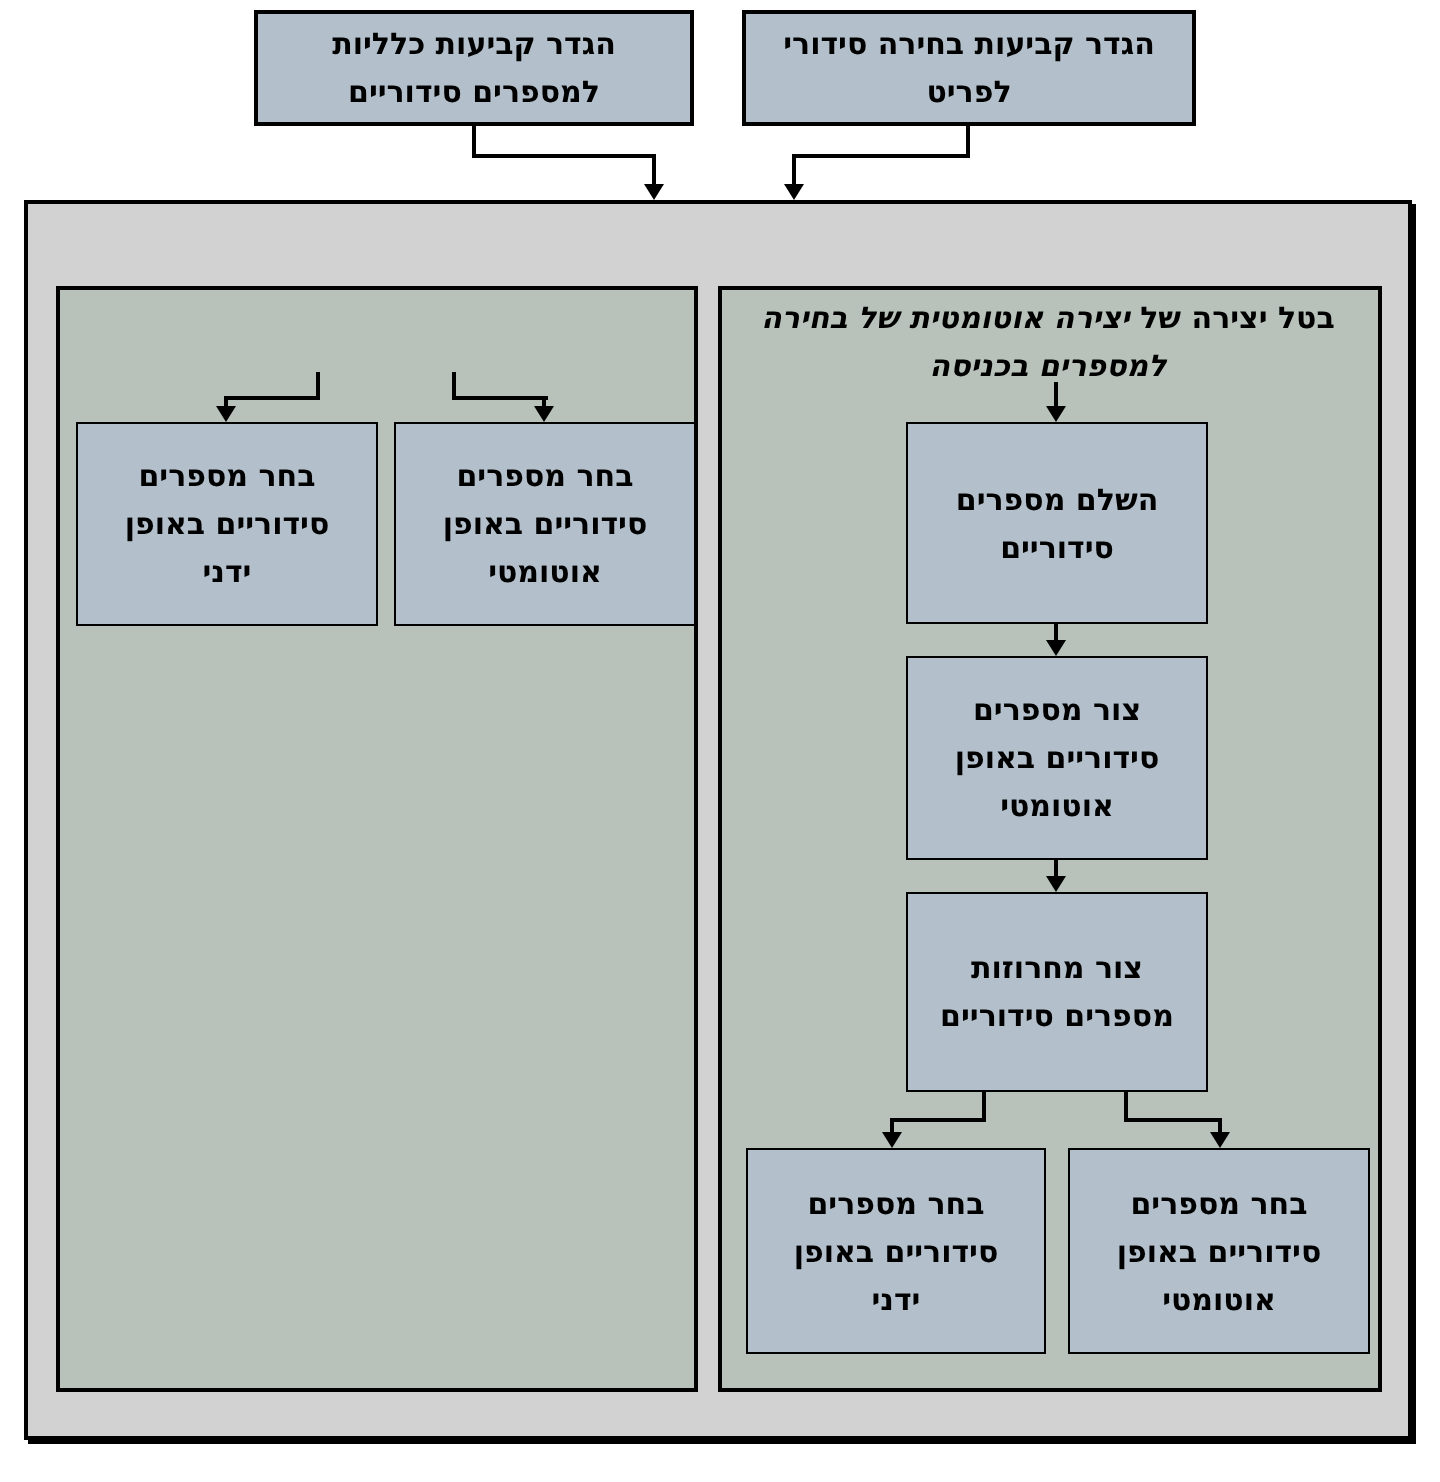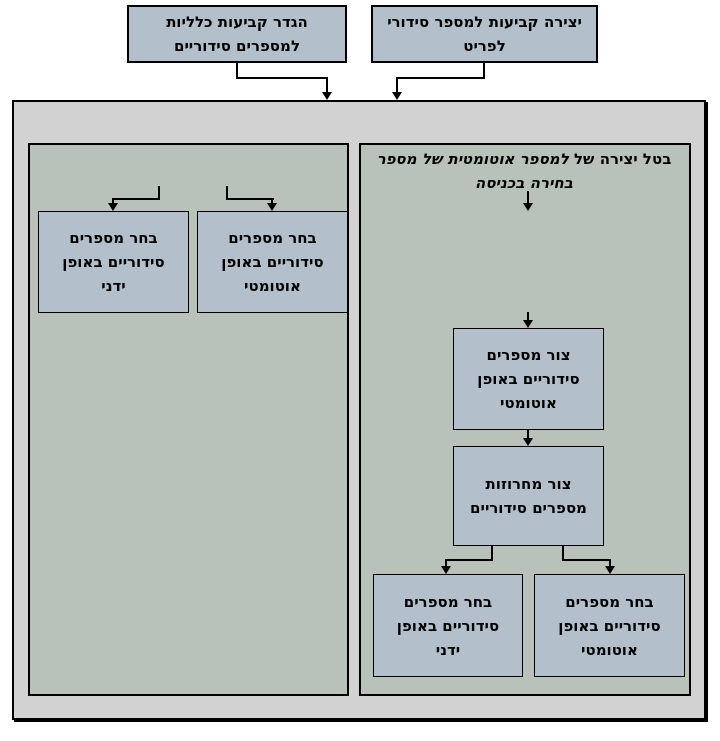--- a/index.html
+++ b/index.html
@@ -43,21 +43,21 @@
 </head>
 <body>
 
 <div id="screen" dir="rtl">
 
   <div class="fbox" style="left:127px;top:5px;width:216px;height:54px;">
     <span class="lbl">הגדר קביעות כלליות
 למספרים סידוריים</span>
   </div>
   <div class="fbox" style="left:371px;top:5px;width:223px;height:54px;">
-    <span class="lbl">יצירה קביעות למספר סידורי
+    <span class="lbl">הגדר קביעות בחירה סידורי
 לפריט</span>
   </div>
 
   <div>
     <div class="ln" style="left:236px;top:63px;width:2px;height:16px;"></div>
     <div class="ln" style="left:236px;top:77px;width:92px;height:2px;"></div>
     <div class="ln" style="left:326px;top:77px;width:2px;height:16px;"></div>
     <div class="arr" style="left:322px;top:92px;"></div>
   </div>
 
@@ -88,31 +88,35 @@
 סידוריים באופן
 ידני</span>
   </div>
   <div class="fbox thin" style="left:197px;top:211px;width:149px;height:100px;">
     <span class="lbl">בחר מספרים
 סידוריים באופן
 אוטומטי</span>
   </div>
 
   <div class="panel" style="left:359px;width:328px;"></div>
-  <div class="panel-header" style="left:363px;top:147px;width:322px;"><span>בטל יצירה של</span> <i>למספר אוטומטית של מספר</i><br><i>בחירה בכניסה</i></div>
+  <div class="panel-header" style="left:363px;top:147px;width:322px;"><span>בטל יצירה של</span> <i>יצירה אוטומטית של בחירה</i><br><i>למספרים בכניסה</i></div>
 
   <div>
     <div class="ln" style="left:527px;top:191px;width:2px;height:13px;"></div>
     <div class="arr" style="left:523px;top:203px;"></div>
     <div class="ln" style="left:527px;top:312px;width:2px;height:10px;"></div>
     <div class="arr" style="left:523px;top:320px;"></div>
     <div class="ln" style="left:527px;top:430px;width:2px;height:10px;"></div>
     <div class="arr" style="left:523px;top:438px;"></div>
   </div>
 
+  <div class="fbox thin" style="left:453px;top:211px;width:149px;height:99px;">
+    <span class="lbl">השלם מספרים
+סידוריים</span>
+  </div>
   <div class="fbox thin" style="left:453px;top:328px;width:149px;height:100px;">
     <span class="lbl">צור מספרים
 סידוריים באופן
 אוטומטי</span>
   </div>
   <div class="fbox thin" style="left:453px;top:446px;width:149px;height:98px;align-items:center;">
     <span class="lbl">צור מחרוזות
 מספרים סידוריים</span>
   </div>
 

